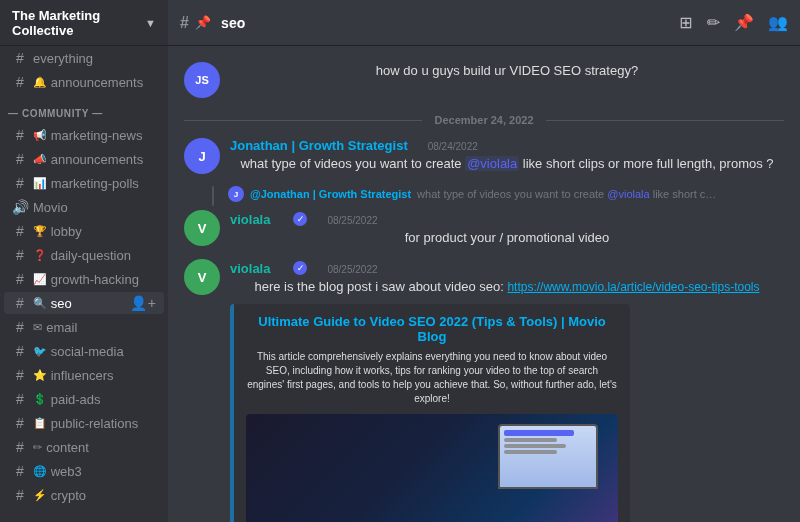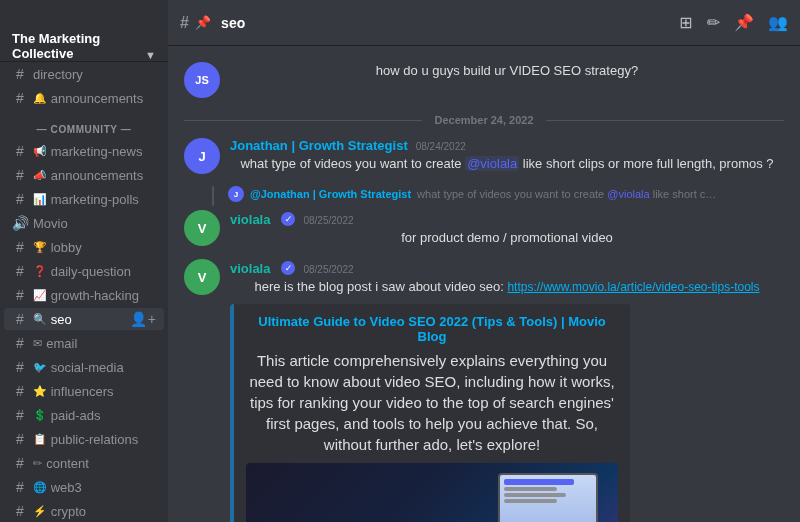--- a/index.html
+++ b/index.html
@@ -3,24 +3,24 @@
   <meta charset="utf-8">
   <style>
     * { margin: 0; padding: 0; box-sizing: border-box; }
     body { width: 800px; height: 522px; overflow: hidden; font-family: 'Segoe UI', Arial, sans-serif; background: #1e2124; color: #dcddde; display: flex; }
 
     
     .sidebar { width: 168px; background: #2f3136; display: flex; flex-direction: column; height: 522px; overflow-y: auto; flex-shrink: 0; }
     .sidebar::-webkit-scrollbar { width: 4px; }
     .sidebar::-webkit-scrollbar-thumb { background: #202225; }
 
-    .server-header { padding: 0 12px; height: 62px; display: flex; align-items: flex-end; justify-content: space-between; border-bottom: 1px solid #202225; font-weight: 700; font-size: 13px; color: #fff; cursor: pointer; flex-shrink: 0; }
+    .server-header { padding: 0 12px; height: 46px; display: flex; align-items: center; justify-content: space-between; border-bottom: 1px solid #202225; font-weight: 700; font-size: 13px; color: #fff; cursor: pointer; flex-shrink: 0; }
     .server-header-chevron { color: #b9bbbe; font-size: 11px; }
 
-    .channel-section-label { padding: 14px 8px 4px 8px; font-size: 10px; font-weight: 700; color: #8e9297; text-transform: uppercase; letter-spacing: 0.6px; text-align: center; }
+    .channel-section-label { padding: 14px 8px 4px 8px; font-size: 10px; font-weight: 700; color: #8e9297; text-transform: uppercase; letter-spacing: 0.6px; }
 
     .channel-item { display: flex; align-items: center; padding: 3px 8px; border-radius: 4px; cursor: pointer; font-size: 13px; color: #8e9297; margin: 1px 4px; position: relative; }
     .channel-item.active { background: #393c43; color: #fff; }
     .channel-item.active .channel-name { color: #fff; }
     .channel-icon { font-size: 14px; margin-right: 5px; color: #8e9297; flex-shrink: 0; width: 16px; text-align: center; }
     .channel-name { font-size: 13px; white-space: nowrap; overflow: hidden; text-overflow: ellipsis; flex: 1; }
     .channel-add { margin-left: auto; color: #8e9297; font-size: 14px; }
 
     
     .main { flex: 1; display: flex; flex-direction: column; height: 522px; background: #36393f; }
@@ -40,34 +40,34 @@
     .date-divider { display: flex; align-items: center; margin: 16px 0 12px; }
     .date-divider-line { flex: 1; height: 1px; background: #4f545c; }
     .date-divider-text { padding: 0 12px; font-size: 11px; font-weight: 600; color: #72767d; white-space: nowrap; }
 
     .message { display: flex; margin-bottom: 12px; gap: 10px; }
     .avatar { width: 36px; height: 36px; border-radius: 50%; flex-shrink: 0; display: flex; align-items: center; justify-content: center; font-weight: 700; font-size: 13px; color: #fff; }
     .avatar-j { background: #5865f2; }
     .avatar-v { background: #3ba55c; }
 
     .message-content { flex: 1; }
-    .message-header { display: flex; align-items: baseline; gap: 8px; margin-bottom: 2px; }
+    .message-header { display: flex; align-items: baseline; gap: 20px; margin-bottom: 2px; }
     .message-author { font-weight: 600; font-size: 13px; color: #00b0f4; }
     .message-author.green { color: #14b8a6; }
     .message-timestamp { font-size: 10px; color: #72767d; }
     .message-text { font-size: 13px; color: #dcddde; line-height: 1.4; }
     .message-mention { color: #5865f2; background: rgba(88,101,242,0.15); border-radius: 3px; padding: 0 2px; font-size: 13px; }
 
     .verified-icon { display: inline-block; width: 14px; height: 14px; background: #5865f2; border-radius: 50%; margin-left: 3px; position: relative; top: 2px; }
     .verified-icon::after { content: '✓'; color: #fff; font-size: 9px; position: absolute; top: 50%; left: 50%; transform: translate(-50%, -50%); }
 
     
     .embed-card { border-left: 4px solid #1e6fa3; background: #2f3136; border-radius: 4px; padding: 10px 12px; margin-top: 8px; max-width: 400px; }
     .embed-title { color: #00b0f4; font-size: 13px; font-weight: 600; margin-bottom: 6px; }
-    .embed-desc { font-size: 15px; color: #dcddde; line-height: 1.4; }
+    .embed-desc { font-size: 10px; color: #dcddde; line-height: 1.4; }
     .embed-image { width: 100%; max-width: 380px; height: 160px; background: linear-gradient(135deg, #1a1a2e 0%, #16213e 40%, #0f3460 70%, #533483 100%); border-radius: 4px; margin-top: 8px; display: flex; align-items: flex-end; justify-content: flex-start; overflow: hidden; position: relative; }
     .embed-link { color: #00b0f4; font-size: 12px; text-decoration: underline; }
 
     
     .laptop-shape { position: absolute; right: 10px; top: 10px; width: 120px; height: 85px; }
     .laptop-screen { width: 100px; height: 65px; background: #e8f0fe; border-radius: 4px 4px 0 0; border: 2px solid #555; position: absolute; top: 0; left: 10px; overflow: hidden; }
     .laptop-screen-content { width: 100%; height: 100%; background: linear-gradient(180deg, #c8d8f5 0%, #a0b8e8 100%); display: flex; flex-direction: column; padding: 4px; gap: 2px; }
     .laptop-bar { height: 6px; background: #5865f2; border-radius: 2px; width: 80%; }
     .laptop-bar2 { height: 4px; background: #8e9297; border-radius: 2px; width: 60%; }
     .laptop-bar3 { height: 4px; background: #8e9297; border-radius: 2px; width: 70%; }
@@ -76,21 +76,21 @@
 <body>
 
 <div class="sidebar">
   <div class="server-header">
     <span>The Marketing Collective</span>
     <span class="server-header-chevron">▼</span>
   </div>
 
   <div class="channel-item">
     <span class="channel-icon">#</span>
-    <span class="channel-name">directory</span>
+    <span class="channel-name">everything</span>
   </div>
   <div class="channel-item">
     <span class="channel-icon">#</span>
     <span style="font-size:11px;margin-right:4px;">🔔</span>
     <span class="channel-name">announcements</span>
   </div>
 
   <div class="channel-section-label">— COMMUNITY —</div>
 
   <div class="channel-item">
@@ -234,21 +234,21 @@
       </div>
     </div>
     <div class="message">
       <div class="avatar avatar-v">V</div>
       <div class="message-content">
         <div class="message-header">
           <span class="message-author green">violala</span>
           <span class="verified-icon"></span>
           <span class="message-timestamp">08/25/2022</span>
         </div>
-        <div class="message-text">for product demo / promotional video</div>
+        <div class="message-text">for product your / promotional video</div>
       </div>
     </div>
 
     <div class="message">
       <div class="avatar avatar-v">V</div>
       <div class="message-content">
         <div class="message-header">
           <span class="message-author green">violala</span>
           <span class="verified-icon"></span>
           <span class="message-timestamp">08/25/2022</span>

